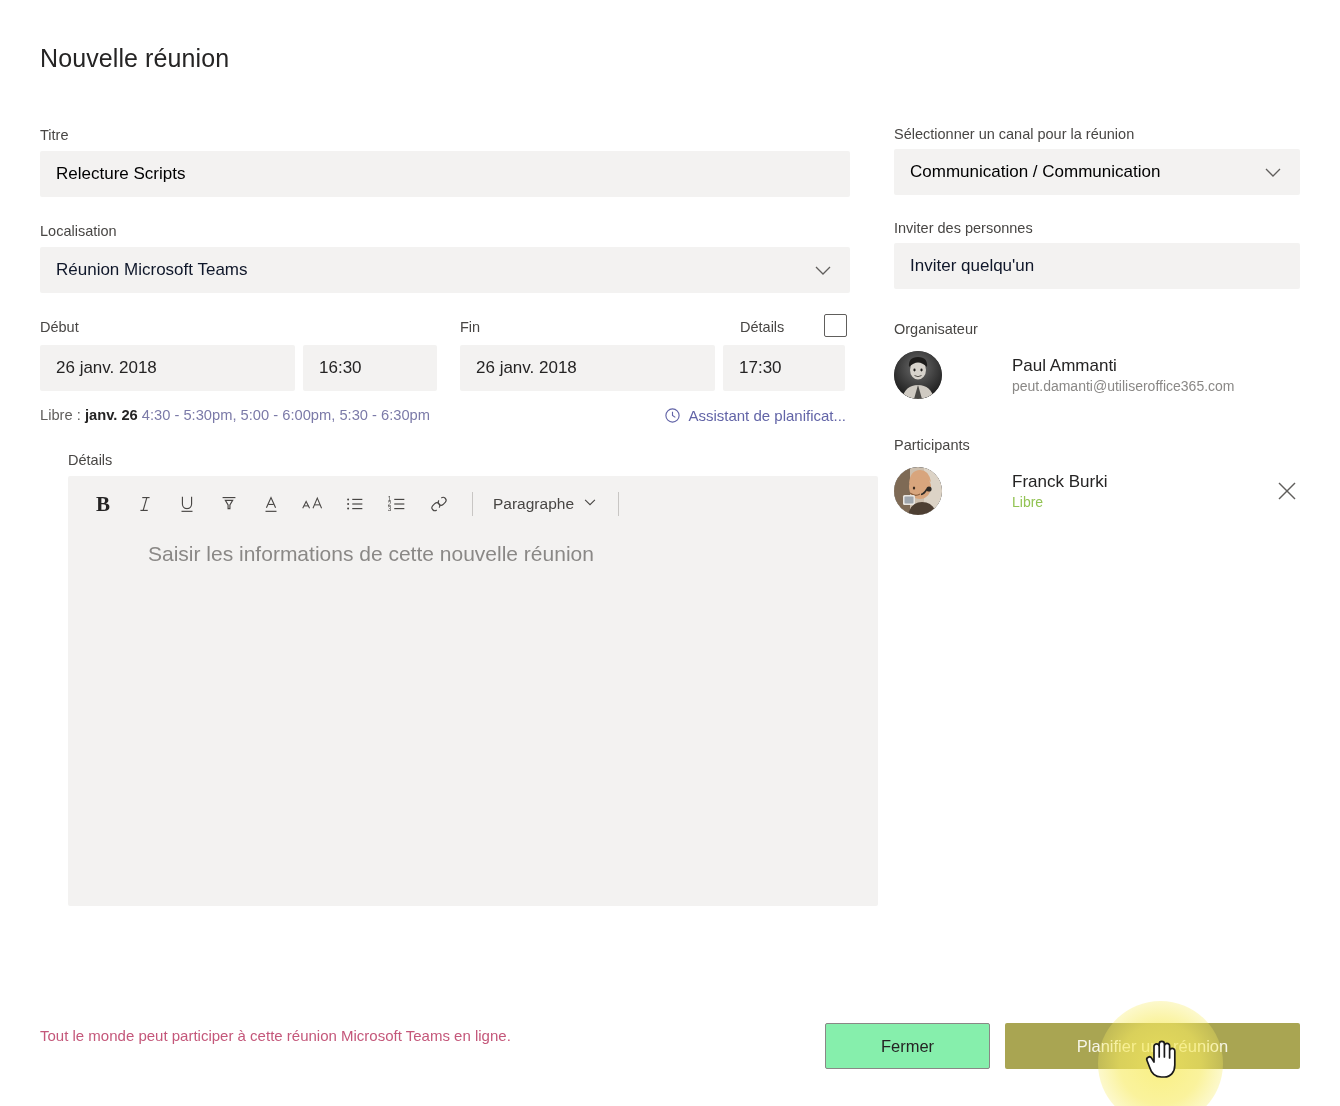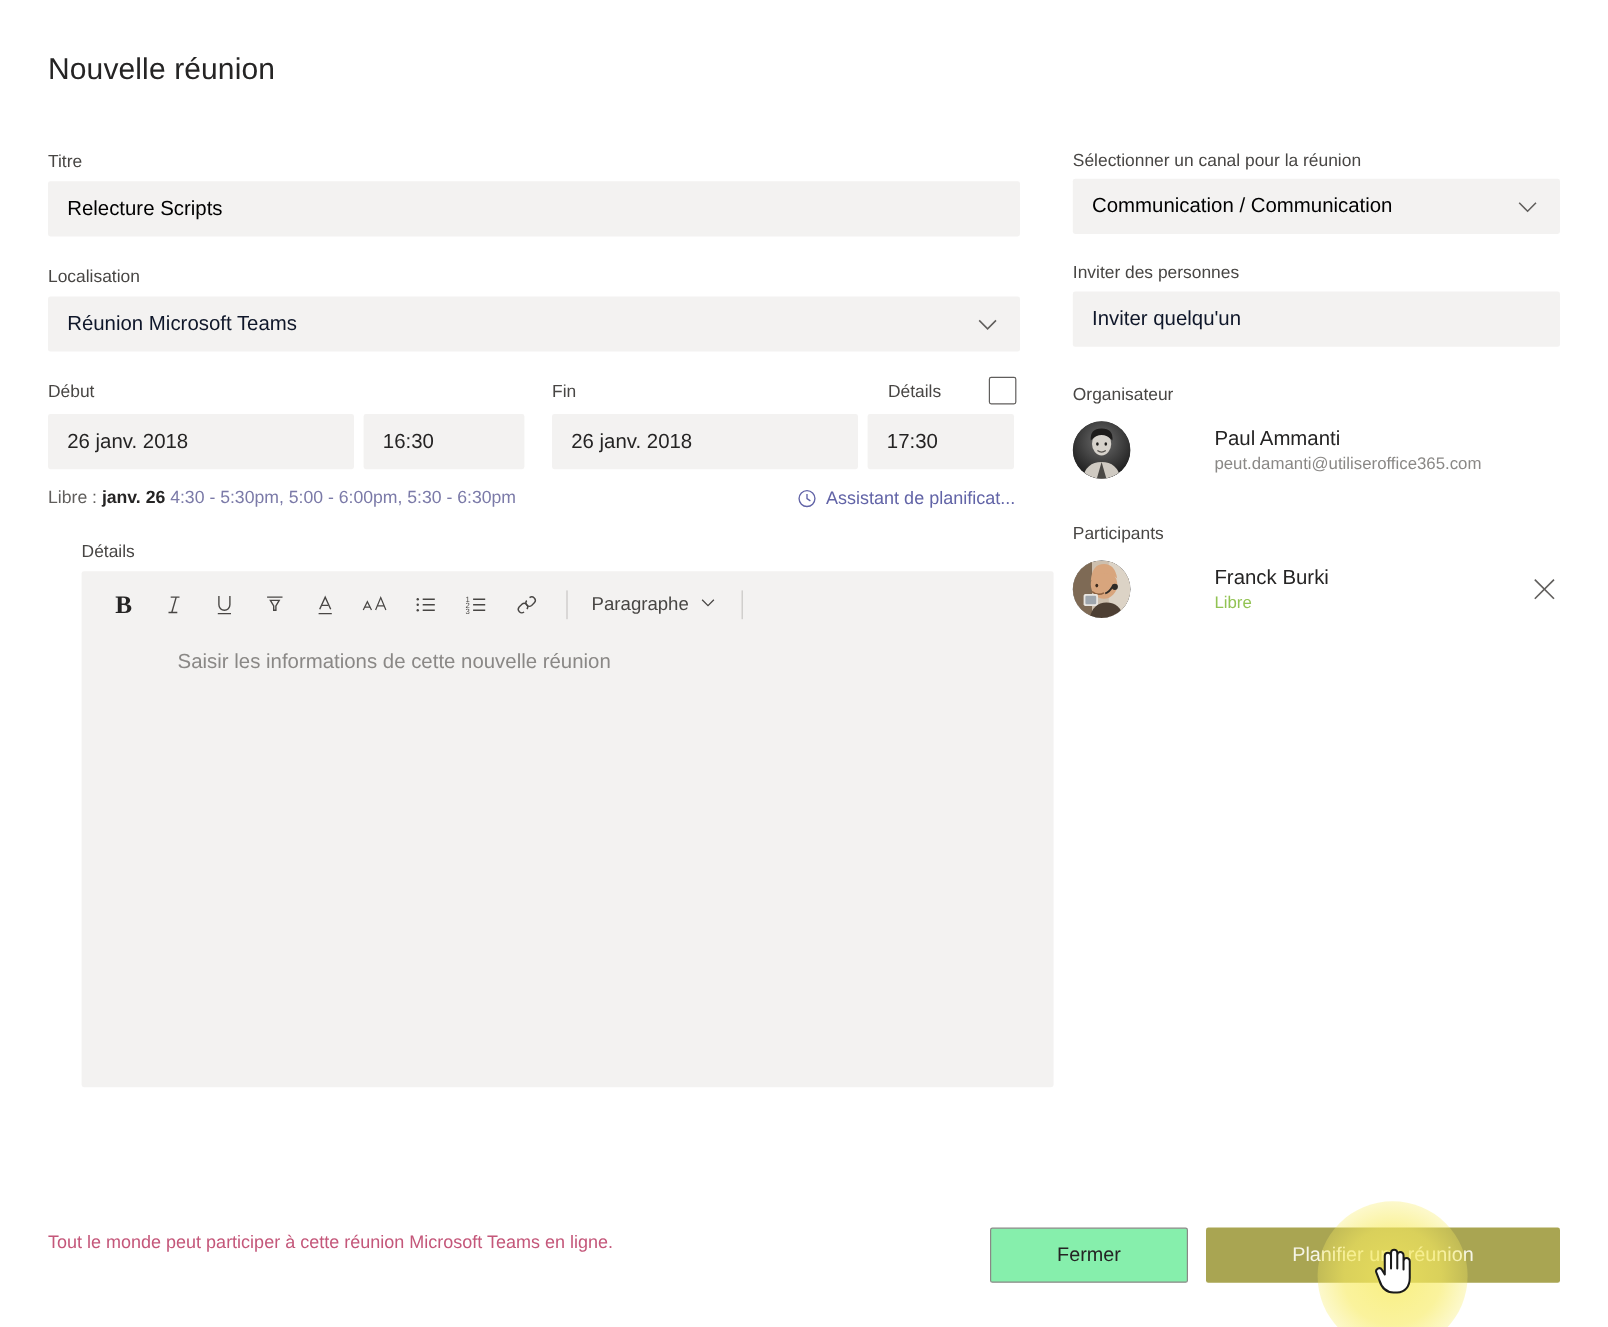--- a/index.html
+++ b/index.html
@@ -211,21 +211,21 @@
     font-size: 15.5px;
     color: #484644;
     padding: 0 6px;
     cursor: pointer;
     white-space: nowrap;
   }
   .editor-placeholder {
     position: absolute;
     left: 80px;
     top: 66px;
-    font-size: 17px;
+    font-size: 21px;
     color: #8a8886;
   }
 
   
   .r-block { margin-bottom: 0; }
   .right-label {
     font-size: 14.5px;
     color: #484644;
     margin-bottom: 7px;
   }

